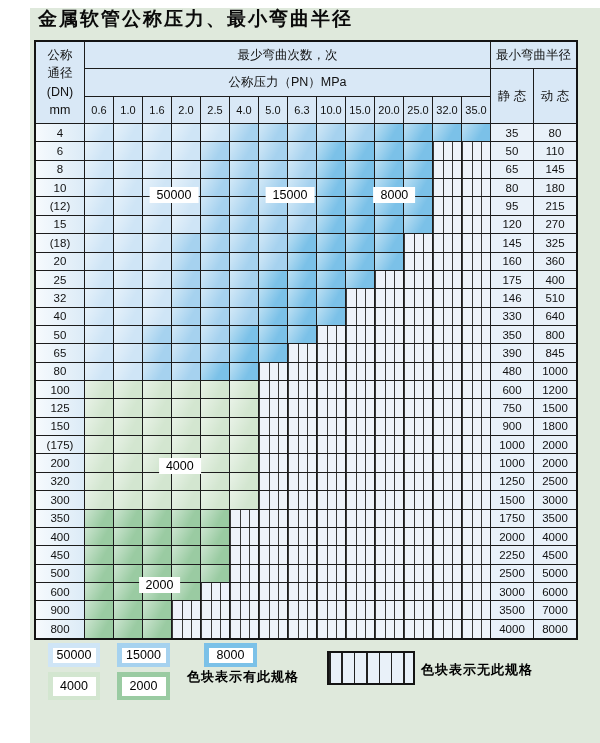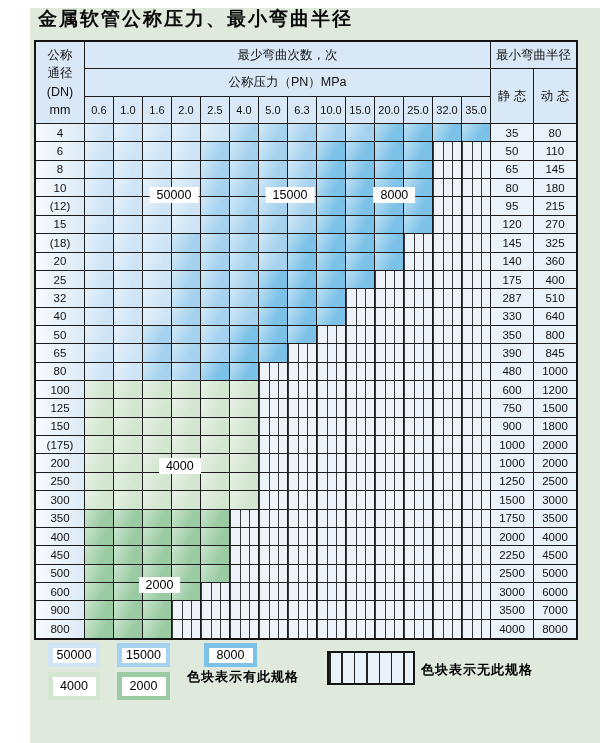--- a/index.html
+++ b/index.html
@@ -196,21 +196,21 @@
       <div class="c spec" style="background-color: rgb(166, 210, 239); grid-area: 11 / 6;"></div>
       <div class="c spec" style="background-color: rgb(166, 210, 239); grid-area: 11 / 7;"></div>
       <div class="c spec" style="background-color: rgb(166, 210, 239); grid-area: 11 / 8;"></div>
       <div class="c spec" style="background-color: rgb(123, 193, 232); grid-area: 11 / 9;"></div>
       <div class="c spec" style="background-color: rgb(123, 193, 232); grid-area: 11 / 10;"></div>
       <div class="c spec" style="background-color: rgb(123, 193, 232); grid-area: 11 / 11;"></div>
       <div class="c spec" style="background-color: rgb(123, 193, 232); grid-area: 11 / 12;"></div>
       <div class="c hatch" style="grid-area: 11 / 13;"></div>
       <div class="c hatch" style="grid-area: 11 / 14;"></div>
       <div class="c hatch" style="grid-area: 11 / 15;"></div>
-      <div class="c valcell" style="grid-area: 11 / 16;">140</div>
+      <div class="c valcell" style="grid-area: 11 / 16;">160</div>
       <div class="c valcell noR" style="grid-area: 11 / 17;">360</div>
       <div class="c dncell" style="grid-area: 12 / 1;">25</div>
       <div class="c spec" style="background-color: rgb(207, 229, 246); grid-area: 12 / 2;"></div>
       <div class="c spec" style="background-color: rgb(207, 229, 246); grid-area: 12 / 3;"></div>
       <div class="c spec" style="background-color: rgb(207, 229, 246); grid-area: 12 / 4;"></div>
       <div class="c spec" style="background-color: rgb(166, 210, 239); grid-area: 12 / 5;"></div>
       <div class="c spec" style="background-color: rgb(166, 210, 239); grid-area: 12 / 6;"></div>
       <div class="c spec" style="background-color: rgb(166, 210, 239); grid-area: 12 / 7;"></div>
       <div class="c spec" style="background-color: rgb(123, 193, 232); grid-area: 12 / 8;"></div>
       <div class="c spec" style="background-color: rgb(123, 193, 232); grid-area: 12 / 9;"></div>
@@ -230,21 +230,21 @@
       <div class="c spec" style="background-color: rgb(166, 210, 239); grid-area: 13 / 6;"></div>
       <div class="c spec" style="background-color: rgb(166, 210, 239); grid-area: 13 / 7;"></div>
       <div class="c spec" style="background-color: rgb(123, 193, 232); grid-area: 13 / 8;"></div>
       <div class="c spec" style="background-color: rgb(123, 193, 232); grid-area: 13 / 9;"></div>
       <div class="c spec" style="background-color: rgb(123, 193, 232); grid-area: 13 / 10;"></div>
       <div class="c hatch" style="grid-area: 13 / 11;"></div>
       <div class="c hatch" style="grid-area: 13 / 12;"></div>
       <div class="c hatch" style="grid-area: 13 / 13;"></div>
       <div class="c hatch" style="grid-area: 13 / 14;"></div>
       <div class="c hatch" style="grid-area: 13 / 15;"></div>
-      <div class="c valcell" style="grid-area: 13 / 16;">287</div>
+      <div class="c valcell" style="grid-area: 13 / 16;">146</div>
       <div class="c valcell noR" style="grid-area: 13 / 17;">510</div>
       <div class="c dncell" style="grid-area: 14 / 1;">40</div>
       <div class="c spec" style="background-color: rgb(207, 229, 246); grid-area: 14 / 2;"></div>
       <div class="c spec" style="background-color: rgb(207, 229, 246); grid-area: 14 / 3;"></div>
       <div class="c spec" style="background-color: rgb(207, 229, 246); grid-area: 14 / 4;"></div>
       <div class="c spec" style="background-color: rgb(166, 210, 239); grid-area: 14 / 5;"></div>
       <div class="c spec" style="background-color: rgb(166, 210, 239); grid-area: 14 / 6;"></div>
       <div class="c spec" style="background-color: rgb(166, 210, 239); grid-area: 14 / 7;"></div>
       <div class="c spec" style="background-color: rgb(123, 193, 232); grid-area: 14 / 8;"></div>
       <div class="c spec" style="background-color: rgb(123, 193, 232); grid-area: 14 / 9;"></div>
@@ -385,21 +385,21 @@
       <div class="c hatch" style="grid-area: 22 / 8;"></div>
       <div class="c hatch" style="grid-area: 22 / 9;"></div>
       <div class="c hatch" style="grid-area: 22 / 10;"></div>
       <div class="c hatch" style="grid-area: 22 / 11;"></div>
       <div class="c hatch" style="grid-area: 22 / 12;"></div>
       <div class="c hatch" style="grid-area: 22 / 13;"></div>
       <div class="c hatch" style="grid-area: 22 / 14;"></div>
       <div class="c hatch" style="grid-area: 22 / 15;"></div>
       <div class="c valcell" style="grid-area: 22 / 16;">1000</div>
       <div class="c valcell noR" style="grid-area: 22 / 17;">2000</div>
-      <div class="c dncell" style="grid-area: 23 / 1;">250</div>
+      <div class="c dncell" style="grid-area: 23 / 1;">320</div>
       <div class="c spec" style="background-color: rgb(211, 230, 208); grid-area: 23 / 2;"></div>
       <div class="c spec" style="background-color: rgb(211, 230, 208); grid-area: 23 / 3;"></div>
       <div class="c spec" style="background-color: rgb(211, 230, 208); grid-area: 23 / 4;"></div>
       <div class="c spec" style="background-color: rgb(211, 230, 208); grid-area: 23 / 5;"></div>
       <div class="c spec" style="background-color: rgb(211, 230, 208); grid-area: 23 / 6;"></div>
       <div class="c spec" style="background-color: rgb(211, 230, 208); grid-area: 23 / 7;"></div>
       <div class="c hatch" style="grid-area: 23 / 8;"></div>
       <div class="c hatch" style="grid-area: 23 / 9;"></div>
       <div class="c hatch" style="grid-area: 23 / 10;"></div>
       <div class="c hatch" style="grid-area: 23 / 11;"></div>

